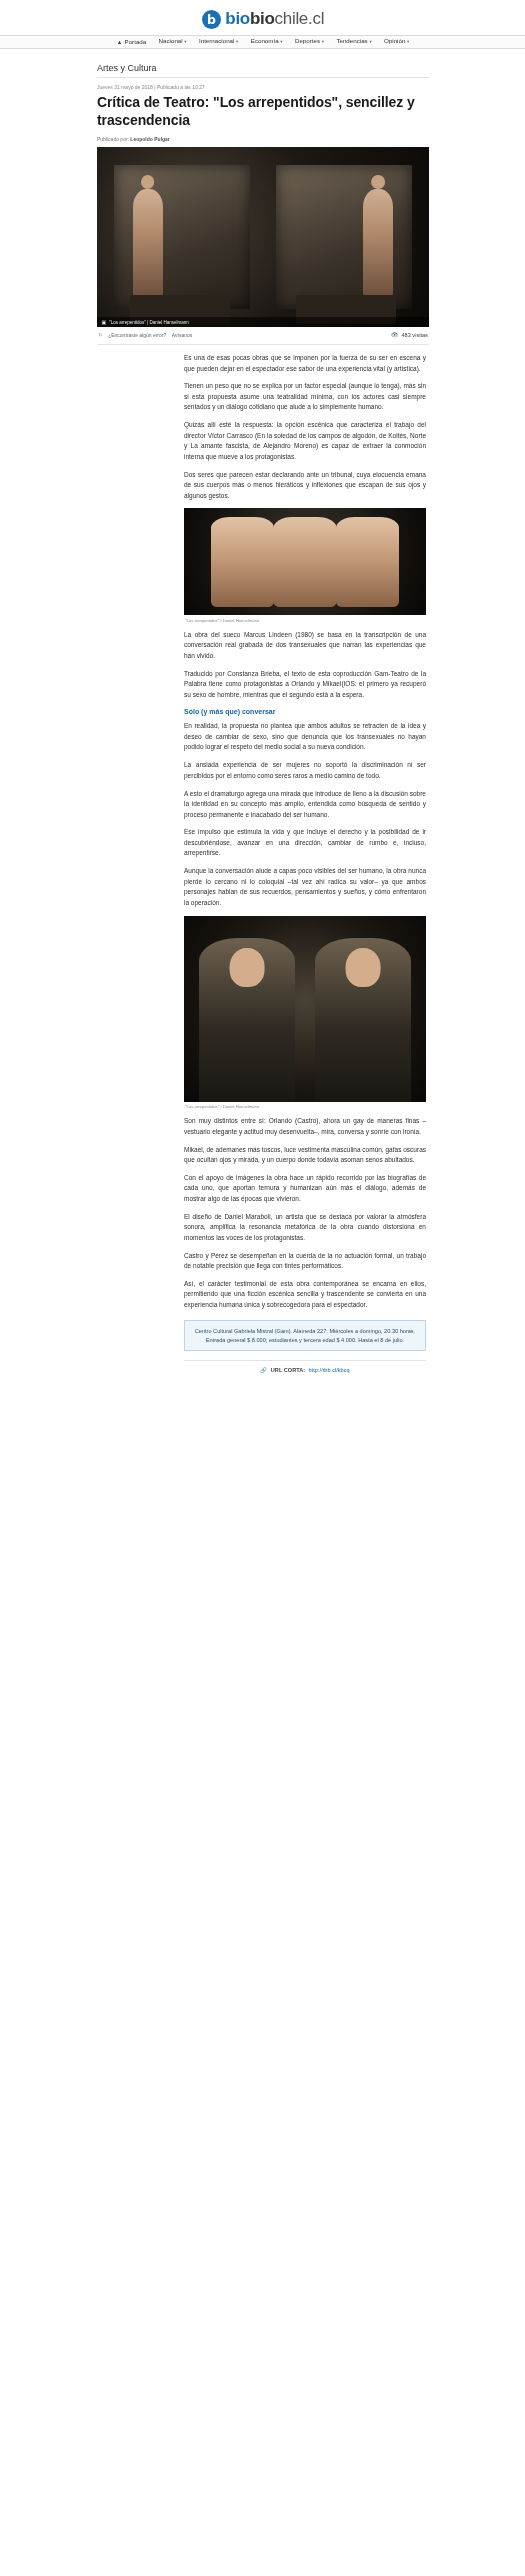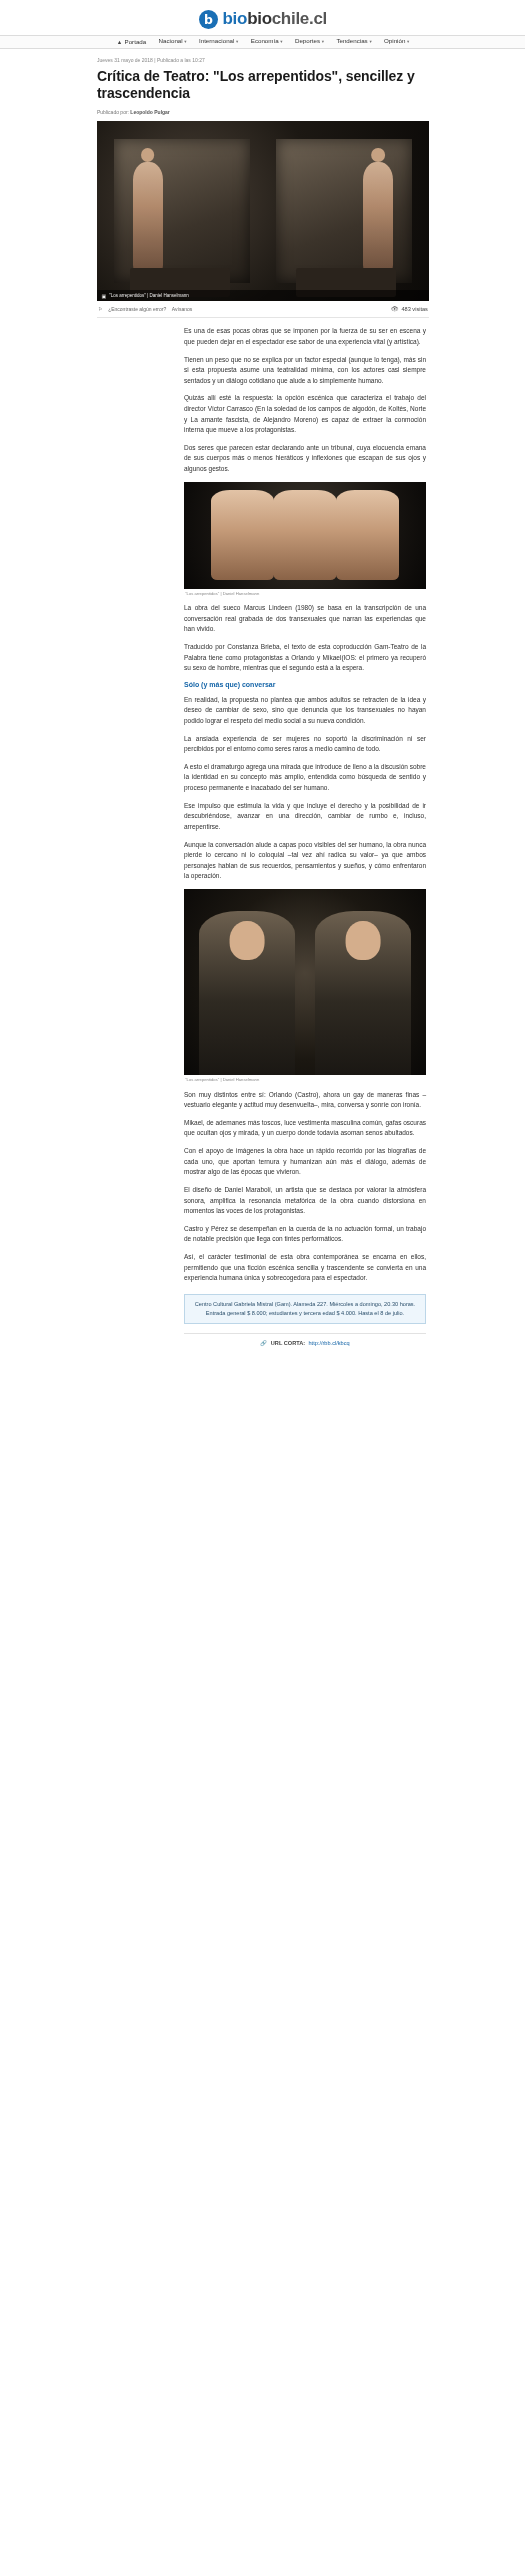--- a/index.html
+++ b/index.html
@@ -38,21 +38,21 @@
     justify-content: center;
     font-family: "DejaVu Sans", sans-serif;
   }
   .logo-text {
     font-size: 17px;
     letter-spacing: -0.3px;
     font-family: "Liberation Sans", sans-serif;
   }
   .logo-text .b1 { color: #1a6fb5; font-weight: bold; }
   .logo-text .b2 { color: #333; font-weight: bold; }
-  .logo-text .cl { color: #555; font-weight: bold; }
+  .logo-text .cl { color: #555; font-weight: normal; }
 
   
   .nav-bar {
     border-top: 0.6px solid #dcdcdc;
     border-bottom: 0.6px solid #dcdcdc;
     background: #fbfbfb;
     height: 14.6px;
     display: flex;
     align-items: center;
     justify-content: center;
@@ -334,20 +334,21 @@
     <div class="nav-item">
       <span>Tendencias</span><span class="caret">▾</span>
     </div>
     <div class="nav-item">
       <span>Opinión</span><span class="caret">▾</span>
     </div>
   </div>
 
   <div class="content">
 
+    <h2 class="section-title">Artes y Cultura</h2>
 
     <div class="meta-line">Jueves 31 mayo de 2018 | Publicado a las 10:27</div>
 
     <h1 class="headline">Crítica de Teatro: "Los arrepentidos", sencillez y trascendencia</h1>
 
     <div class="byline">
       <span>Publicado por:</span>
       <b>Leopoldo Pulgar</b>
     </div>
 

